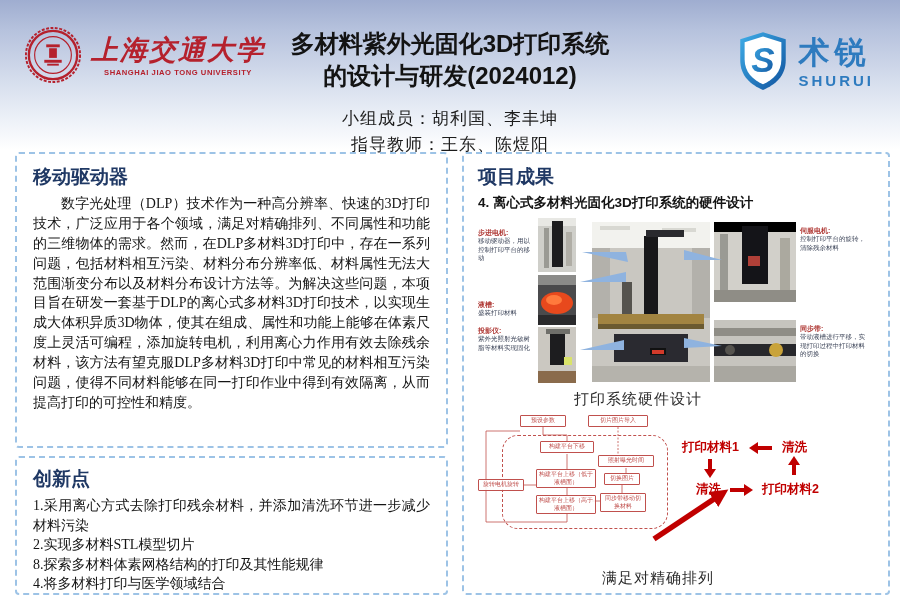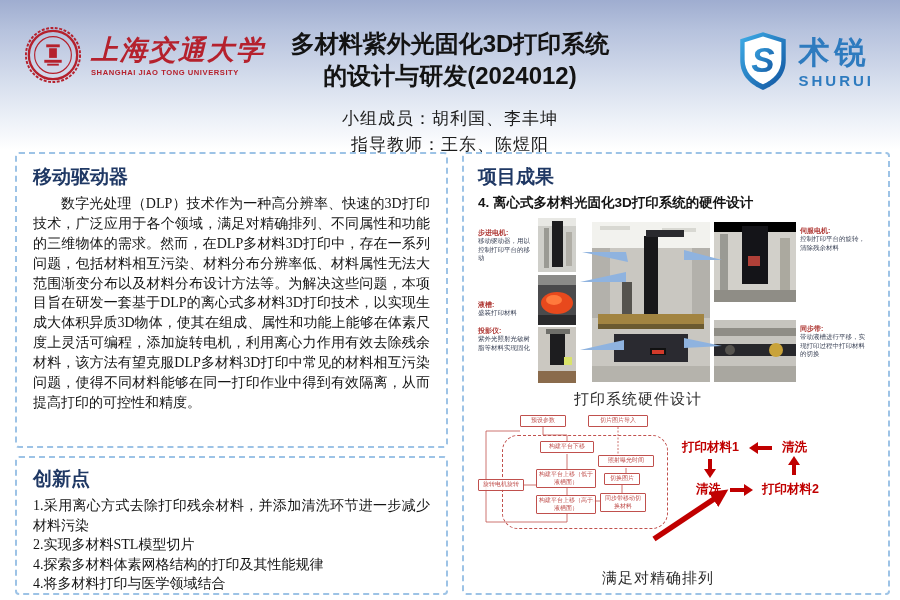--- a/index.html
+++ b/index.html
@@ -9,21 +9,21 @@
   }
   
   .header{
     position:absolute;left:0;top:0;width:900px;height:150px;
     background:linear-gradient(180deg,#9fadd0 0%,#b6c2dd 20%,#d4dcec 52%,#edf1f8 80%,#ffffff 100%);
   }
   .sjtu{position:absolute;left:24px;top:26px;display:flex;align-items:center;gap:9px;}
   .sjtu-txt{display:flex;flex-direction:column;}
   .sjtu-cn{font-family:"Liberation Serif",serif;font-style:italic;font-weight:bold;
     font-size:27px;color:#B5212D;letter-spacing:2px;line-height:1;}
-  .sjtu-en{font-size:7.6px;font-weight:bold;color:#B5212D;letter-spacing:0.55px;margin-top:4px;}
+  .sjtu-en{font-size:7.6px;font-weight:bold;color:#B5212D;letter-spacing:0.55px;margin-top:4px;text-align:center;}
   .title-wrap{position:absolute;left:230px;right:230px;top:12px;text-align:center;}
   .main-title{margin:16px;font-size:24px;line-height:1.32;font-weight:bold;color:#131313;}
   .sub-line{font-family:"Liberation Serif",serif;font-size:17px;color:#1c1c1c;margin-top:3px;letter-spacing:1px;}
   .shurui{position:absolute;right:26px;top:30px;display:flex;align-items:center;gap:7px;}
   .shurui-txt{display:flex;flex-direction:column;align-items:flex-start;}
   .shurui-cn{font-size:31px;font-weight:bold;color:#2E7BBF;letter-spacing:5px;line-height:1;}
   .shurui-en{font-size:15px;font-weight:bold;color:#2E7BBF;letter-spacing:3px;margin-top:4px;}
   
   .panel{position:absolute;border:2px dashed #9DC3E6;border-radius:4px;background:transparent;box-sizing:border-box;}
   .panel-bg{left:15px;top:152px;width:433px;height:296px;padding:10px 16px 8px 16px;}
@@ -115,21 +115,21 @@
 
 <div class="panel panel-bg">
   <h2 class="sec-title">移动驱动器</h2>
   <div class="bg-body">数字光处理（DLP）技术作为一种高分辨率、快速的3D打印技术，广泛应用于各个领域，满足对精确排列、不同属性和功能的三维物体的需求。然而，在DLP多材料3D打印中，存在一系列问题，包括材料相互污染、材料分布分辨率低、材料属性无法大范围渐变分布以及材料分布设计方法等。为解决这些问题，本项目旨在研发一套基于DLP的离心式多材料3D打印技术，以实现生成大体积异质3D物体，使其在组成、属性和功能上能够在体素尺度上灵活可编程，添加旋转电机，利用离心力作用有效去除残余材料，该方法有望克服DLP多材料3D打印中常见的材料相互污染问题，使得不同材料能够在同一打印作业中得到有效隔离，从而提高打印的可控性和精度。</div>
 </div>
 
 <div class="panel panel-innov">
   <h2 class="sec-title">创新点</h2>
   <div class="innov-item">1.采用离心方式去除打印残余材料，并添加清洗环节进一步减少材料污染</div>
   <div class="innov-item">2.实现多材料STL模型切片</div>
-  <div class="innov-item">4.探索多材料体素网格结构的打印及其性能规律</div>
+  <div class="innov-item">8.探索多材料体素网格结构的打印及其性能规律</div>
   <div class="innov-item">4.将多材料打印与医学领域结合</div>
 </div>
 
 <div class="panel panel-res">
   <h2 class="sec-title">项目成果</h2>
   <div class="res-sub">4. 离心式多材料光固化3D打印系统的硬件设计</div>
 
   <div class="hw-figure">
 
     <div class="ann" style="left:0;top:10px;">

